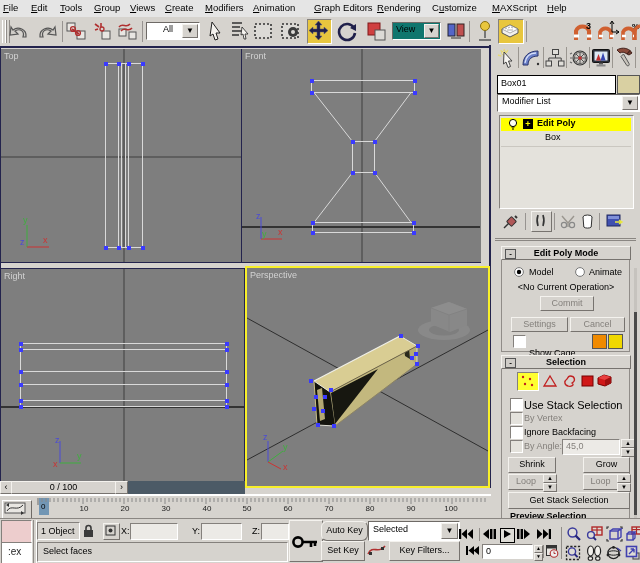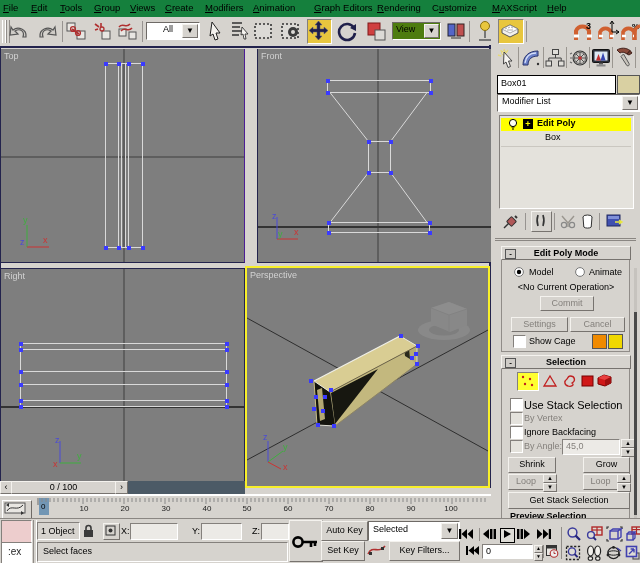--- a/index.html
+++ b/index.html
@@ -13,21 +13,21 @@
  border-right:1px solid #fff;border-bottom:1px solid #fff}
 .btn{background:#d6d3ce;border-top:1px solid #f4f2ee;border-left:1px solid #f4f2ee;
  border-right:1px solid #77736f;border-bottom:1px solid #77736f;text-align:center}
 .vp{background:#7e7e7e;position:absolute}
 .vplabel{position:absolute;left:3px;top:2px;color:#d2d2d2;font-size:9px}
 .dis{color:#84807c}
 svg{display:block}
 </style></head>
 <body>
 
-<div class="abs" style="left:0;top:0;width:640px;height:17px;background:#15803d;border-bottom:1px solid #fff;font-size:9.5px;">
+<div class="abs" style="left:0;top:0;width:640px;height:17px;background:#e5e5e5;border-bottom:1px solid #fff;font-size:9.5px;">
 <span class="abs" style="left:3px;top:2px"><u>F</u>ile</span>
 <span class="abs" style="left:31px;top:2px"><u>E</u>dit</span>
 <span class="abs" style="left:60px;top:2px"><u>T</u>ools</span>
 <span class="abs" style="left:94px;top:2px"><u>G</u>roup</span>
 <span class="abs" style="left:130px;top:2px"><u>V</u>iews</span>
 <span class="abs" style="left:165px;top:2px"><u>C</u>reate</span>
 <span class="abs" style="left:205px;top:2px"><u>M</u>odifiers</span>
 <span class="abs" style="left:253px;top:2px"><u>A</u>nimation</span>
 <span class="abs" style="left:314px;top:2px"><u>G</u>raph Editors</span>
 <span class="abs" style="left:377px;top:2px"><u>R</u>endering</span>
@@ -102,21 +102,21 @@
  <svg class="abs" style="left:336px;top:3px" width="22" height="22" viewBox="0 0 22 22">
   <path d="M18 8 A8 8 0 1 0 19 13" fill="none" stroke="#20204a" stroke-width="2.6"></path>
   <path d="M14 8 L20 4 L20 11 Z" fill="#20204a"></path>
  </svg>
 
  <svg class="abs" style="left:366px;top:4px" width="21" height="21" viewBox="0 0 21 21">
   <rect x="2" y="2" width="12" height="12" fill="#cf4040" stroke="#801818"></rect>
   <rect x="9" y="9" width="10" height="10" fill="#dcdad6" stroke="#555"></rect>
  </svg>
 
- <div class="abs sunken" style="left:392px;top:5px;width:47px;height:16px;background:#4d7c0f;">
+ <div class="abs sunken" style="left:392px;top:5px;width:47px;height:16px;background:#0f766e;">
   <div style="margin:1px 0 0 3px;font-size:9px;">View</div>
   <div class="btn abs" style="right:1px;top:1px;width:13px;height:12px;font-size:8px;line-height:11px;">▼</div>
  </div>
 
  <svg class="abs" style="left:446px;top:4px" width="20" height="21" viewBox="0 0 20 21">
   <rect x="2" y="3" width="7" height="12" fill="#5566c8" stroke="#223"></rect>
   <rect x="11" y="3" width="7" height="12" fill="#c05050" stroke="#322"></rect>
   <path d="M5 17 h10" stroke="#333"></path>
  </svg>
  <div class="abs" style="left:469px;top:4px;width:1px;height:21px;background:#979390;"></div>
@@ -159,21 +159,21 @@
 </div>
 
 <div class="abs" style="left:0;top:46px;width:640px;height:2px;background:#23234d;"></div>
 
 <div class="abs" style="left:0;top:48px;width:491px;height:440px;background:#d6d3ce;">
 </div>
 
 <div class="abs" style="left:0;top:48px;width:1px;height:440px;background:#23234d;"></div>
 <div class="abs" style="left:489px;top:45px;width:2px;height:443px;background:#23234d;"></div>
 
-<div class="vp" style="left:1px;top:49px;width:243px;height:213px;border-bottom:1px solid #23234d;border-right:1px solid #4c1d95;">
+<div class="vp" style="left:1px;top:49px;width:243px;height:213px;border-bottom:1px solid #23234d;border-right:4px solid #4c1d95;">
  <div class="vplabel">Top</div>
  <svg width="243" height="213" viewBox="0 0 243 213">
   <line x1="123" y1="0" x2="123" y2="213" stroke="#3e3e3e" stroke-width="1"></line>
   <line x1="0" y1="108" x2="243" y2="108" stroke="#3e3e3e" stroke-width="1"></line>
   <g stroke="#d9d9d9" stroke-width="1" fill="none">
    <rect x="104.5" y="14.5" width="37" height="184"></rect>
    <line x1="117.5" y1="14.5" x2="117.5" y2="198.5"></line>
    <line x1="120.5" y1="14.5" x2="120.5" y2="198.5"></line>
    <line x1="124.5" y1="14.5" x2="124.5" y2="198.5"></line>
    <line x1="127.5" y1="14.5" x2="127.5" y2="198.5"></line>
@@ -192,21 +192,21 @@
   <g font-size="9" font-family="Liberation Sans">
    <line x1="26" y1="198" x2="26" y2="176" stroke="#3fae3f" stroke-width="1"></line>
    <line x1="26" y1="198" x2="48" y2="198" stroke="#c33" stroke-width="1"></line>
    <text x="22" y="174" fill="#3fae3f">y</text>
    <text x="19" y="196" fill="#4a4ad8">z</text>
    <text x="42" y="194" fill="#c33">x</text>
   </g>
  </svg>
 </div>
 
-<div class="vp" style="left:257px;top:49px;width:239px;height:213px;border-bottom:1px solid #23234d;border-left:1px solid #23234d;">
+<div class="vp" style="left:241px;top:49px;width:239px;height:213px;border-bottom:1px solid #23234d;border-left:1px solid #23234d;">
  <div class="vplabel">Front</div>
  <svg width="238" height="213" viewBox="0 0 238 213">
   <line x1="120" y1="0" x2="120" y2="213" stroke="#3e3e3e" stroke-width="1"></line>
   <line x1="0" y1="178" x2="238" y2="178" stroke="#333" stroke-width="2"></line>
   <g stroke="#d9d9d9" stroke-width="1" fill="none">
    <rect x="69.5" y="31.5" width="103" height="12"></rect>
    <line x1="72" y1="43.5" x2="110.5" y2="92.5"></line>
    <line x1="169" y1="43.5" x2="132.5" y2="92.5"></line>
    <rect x="110.5" y="92.5" width="22" height="31"></rect>
    <line x1="110.5" y1="123.5" x2="72" y2="173.5"></line>
@@ -517,21 +517,21 @@
   <svg width="30" height="38" viewBox="0 0 30 38">
    <circle cx="8" cy="21" r="4.6" fill="none" stroke="#000" stroke-width="2.6"></circle>
    <path d="M12 21 H27 M21 21 V26 M25 21 V25" stroke="#000" stroke-width="2.6"></path>
   </svg>
  </div>
 
  <div class="abs sunkg" style="left:37px;top:23px;width:249px;height:18px;">
   <div style="margin:3px 0 0 5px;font-size:9px;">Select faces</div>
  </div>
 
- <div class="abs btn" style="left:321px;top:2px;width:45px;height:18px;font-size:9px;line-height:17px;">Auto Key</div>
+ <div class="abs btn" style="left:321px;top:2px;width:45px;height:18px;font-size:9px;line-height:17px;border-radius:6px;">Auto Key</div>
  <div class="abs btn" style="left:321px;top:22px;width:42px;height:18px;font-size:9px;line-height:17px;">Set Key</div>
 
  <div class="abs sunken" style="left:368px;top:2px;width:90px;height:18px;background:#fff;">
   <div style="margin:2px 0 0 4px;font-size:9px;">Selected</div>
   <div class="btn abs" style="right:1px;top:1px;width:15px;height:14px;font-size:8px;line-height:13px;">▼</div>
  </div>
 
  <div class="abs" style="left:366px;top:22px;width:21px;height:18px;">
   <svg width="21" height="18" viewBox="0 0 21 18">
    <path d="M2 13 C7 3 12 14 19 5" stroke="#b03030" stroke-width="1.6" fill="none"></path>
@@ -748,21 +748,21 @@
   <div class="abs" style="left:27px;top:21px;font-size:9px;">Model</div>
   <svg class="abs" style="left:73px;top:21px" width="10" height="10" viewBox="0 0 10 10">
    <circle cx="5" cy="5" r="4.4" fill="#fff" stroke="#777"></circle>
   </svg>
   <div class="abs" style="left:87px;top:21px;font-size:9px;">Animate</div>
   <div class="abs" style="left:0;top:36px;width:128px;text-align:center;font-size:9px;">&lt;No Current Operation&gt;</div>
   <div class="abs btn dis" style="left:38px;top:50px;width:52px;height:13px;font-size:9px;line-height:12px;">Commit</div>
   <div class="abs btn dis" style="left:9px;top:71px;width:55px;height:13px;font-size:9px;line-height:12px;">Settings</div>
   <div class="abs btn dis" style="left:68px;top:71px;width:53px;height:13px;font-size:9px;line-height:12px;">Cancel</div>
   <div class="abs sunkg" style="left:11px;top:89px;width:11px;height:11px;background:#fff;"></div>
-  <div class="abs" style="left:27px;top:90px;font-size:9px;">Show Cage</div>
+  <div class="abs" style="left:27px;top:102px;font-size:9px;">Show Cage</div>
   <div class="abs" style="left:90px;top:88px;width:13px;height:13px;background:#f08a00;border:1px solid #555;"></div>
   <div class="abs" style="left:106px;top:88px;width:13px;height:13px;background:#f0d800;border:1px solid #555;"></div>
  </div>
 
  <div class="abs" style="left:10px;top:310px;width:127px;height:163px;border:1px solid #908c88;border-top:none;border-bottom:none;">
   <div class="abs btn" style="left:-1px;top:0px;width:128px;height:12px;font-weight:bold;font-size:9px;line-height:12px;">Selection
    <div class="abs" style="left:3px;top:2px;width:9px;height:8px;border:1px solid #555;background:#cfccc7;font-weight:bold;font-size:8px;line-height:7px;">-</div>
   </div>
 
   <div class="abs sunkg" style="left:15px;top:17px;width:20px;height:17px;background:#ffff30;">

